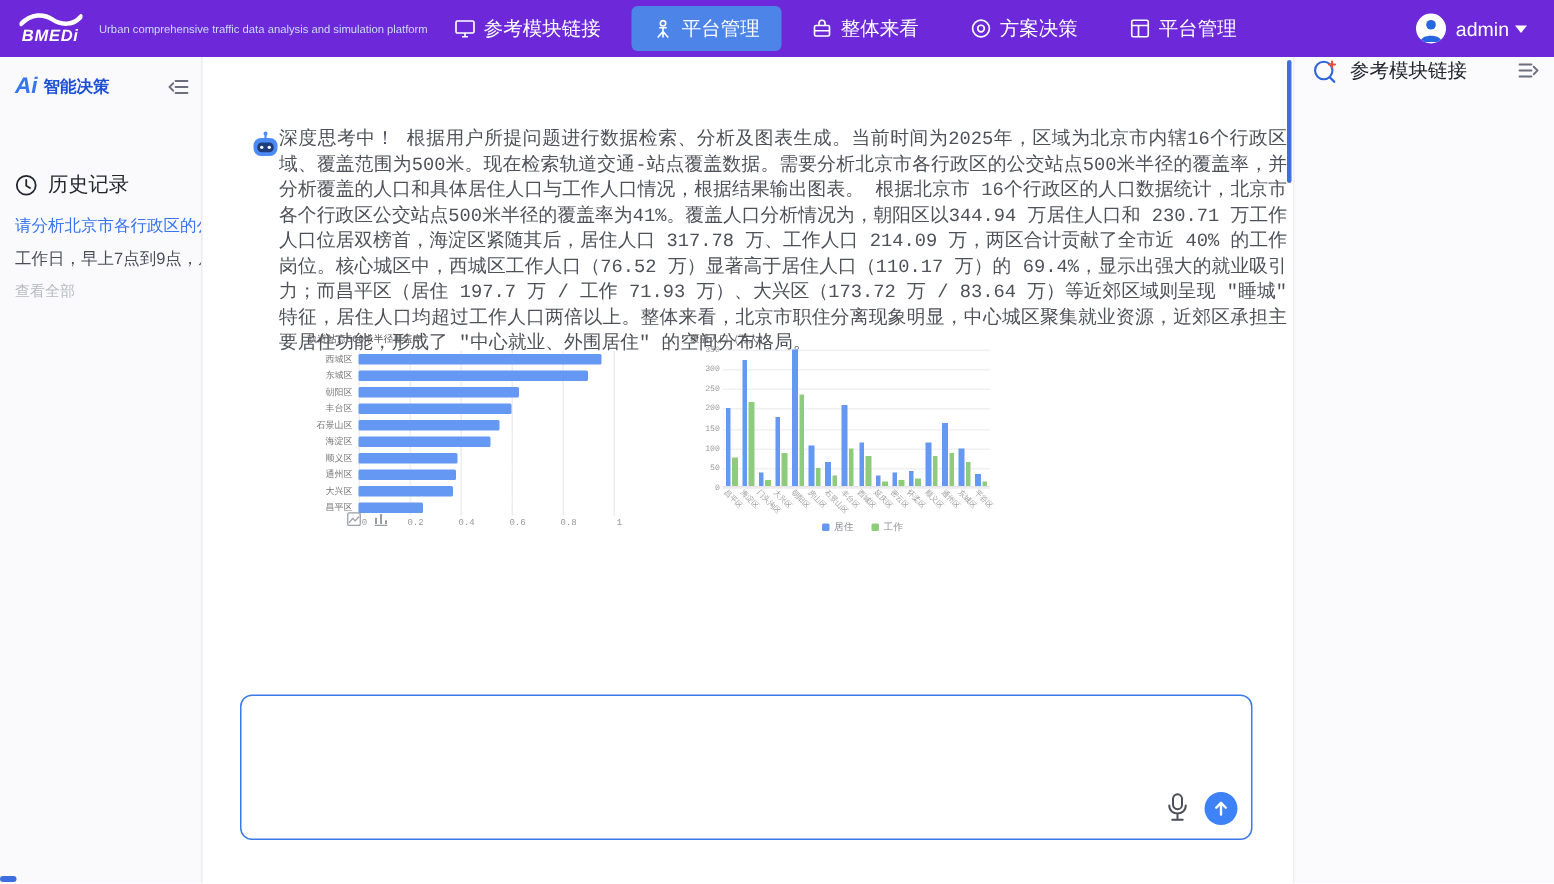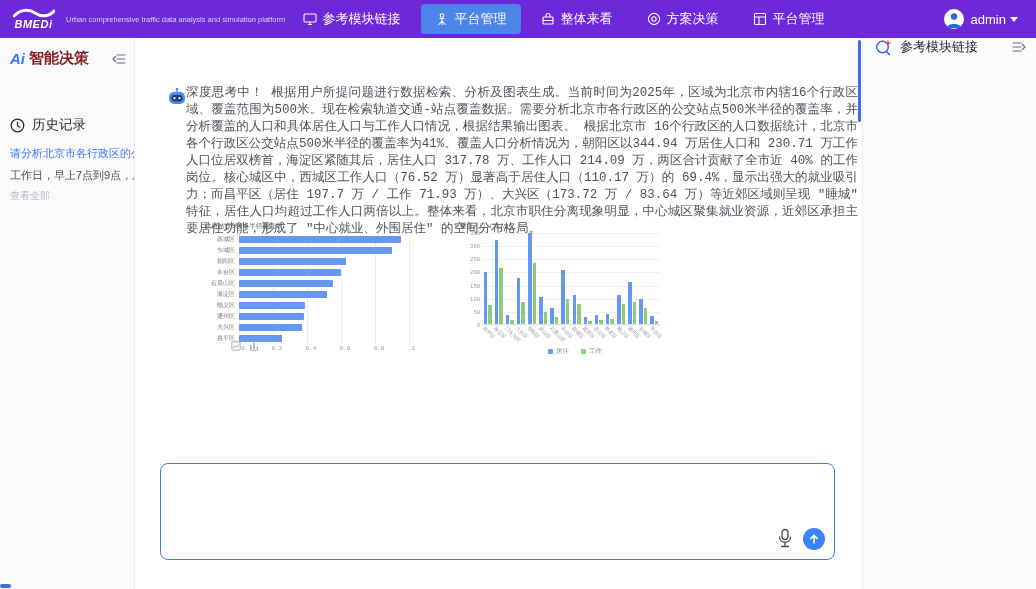--- a/index.html
+++ b/index.html
@@ -21,21 +21,21 @@
   .nav-item svg { width:14px; height:14px; }
   .user-wrap { display:flex; align-items:center; gap:7px; margin-left:105px; padding-right:18px; }
   .avatar-circle { width:20px; height:20px; border-radius:50%; background:#fff; display:flex; align-items:flex-end; justify-content:center; overflow:hidden; }
   .user-name { font-size:13px; display:flex; align-items:center; gap:4px; }
   .caret { width:0; height:0; border-left:4px solid transparent; border-right:4px solid transparent; border-top:5px solid #fff; display:inline-block; }
 
   
   .sidebar { position:absolute; top:38px; left:0; width:135px; height:551px; background:#FAFAFD; border-right:1px solid #ECECF1; }
   .sb-header { display:flex; align-items:center; padding:11px 8px 10px 10px; }
   .sb-logo { font-size:15px; font-weight:bold; font-style:italic; color:#3875F0; margin-right:4px; }
-  .sb-title { font-size:15px; font-weight:bold; color:#7f1d1d; }
+  .sb-title { font-size:11px; font-weight:bold; color:#1d4ed8; }
   .collapse-icon { margin-left:auto; color:#6B6F7C; cursor:pointer; display:flex; }
   .search-card { margin:34px 8px 0 8px; background:#fff; border:1px solid #EFEFF4; box-shadow:0 1px 2px rgba(0,0,0,.04); border-radius:4px; height:28px; display:flex; align-items:center; gap:7px; padding:0 8px; cursor:pointer; }
   .search-card span { font-size:13px; color:#2A2D36; }
   .history-head { display:flex; align-items:center; gap:7px; padding:38px 8px 8px 10px; }
   .history-head span { font-size:13.5px; color:#23262E; }
   .hist-item { font-size:11px; line-height:14px; padding:4px 8px 4px 10px; white-space:nowrap; overflow:hidden; cursor:pointer; }
   .hist-item.active { color:#3875F0; }
   .hist-item.normal { color:#4B4E58; }
   .view-all { font-size:10px; color:#B8BAC2; padding:3px 10px; cursor:pointer; }
 

